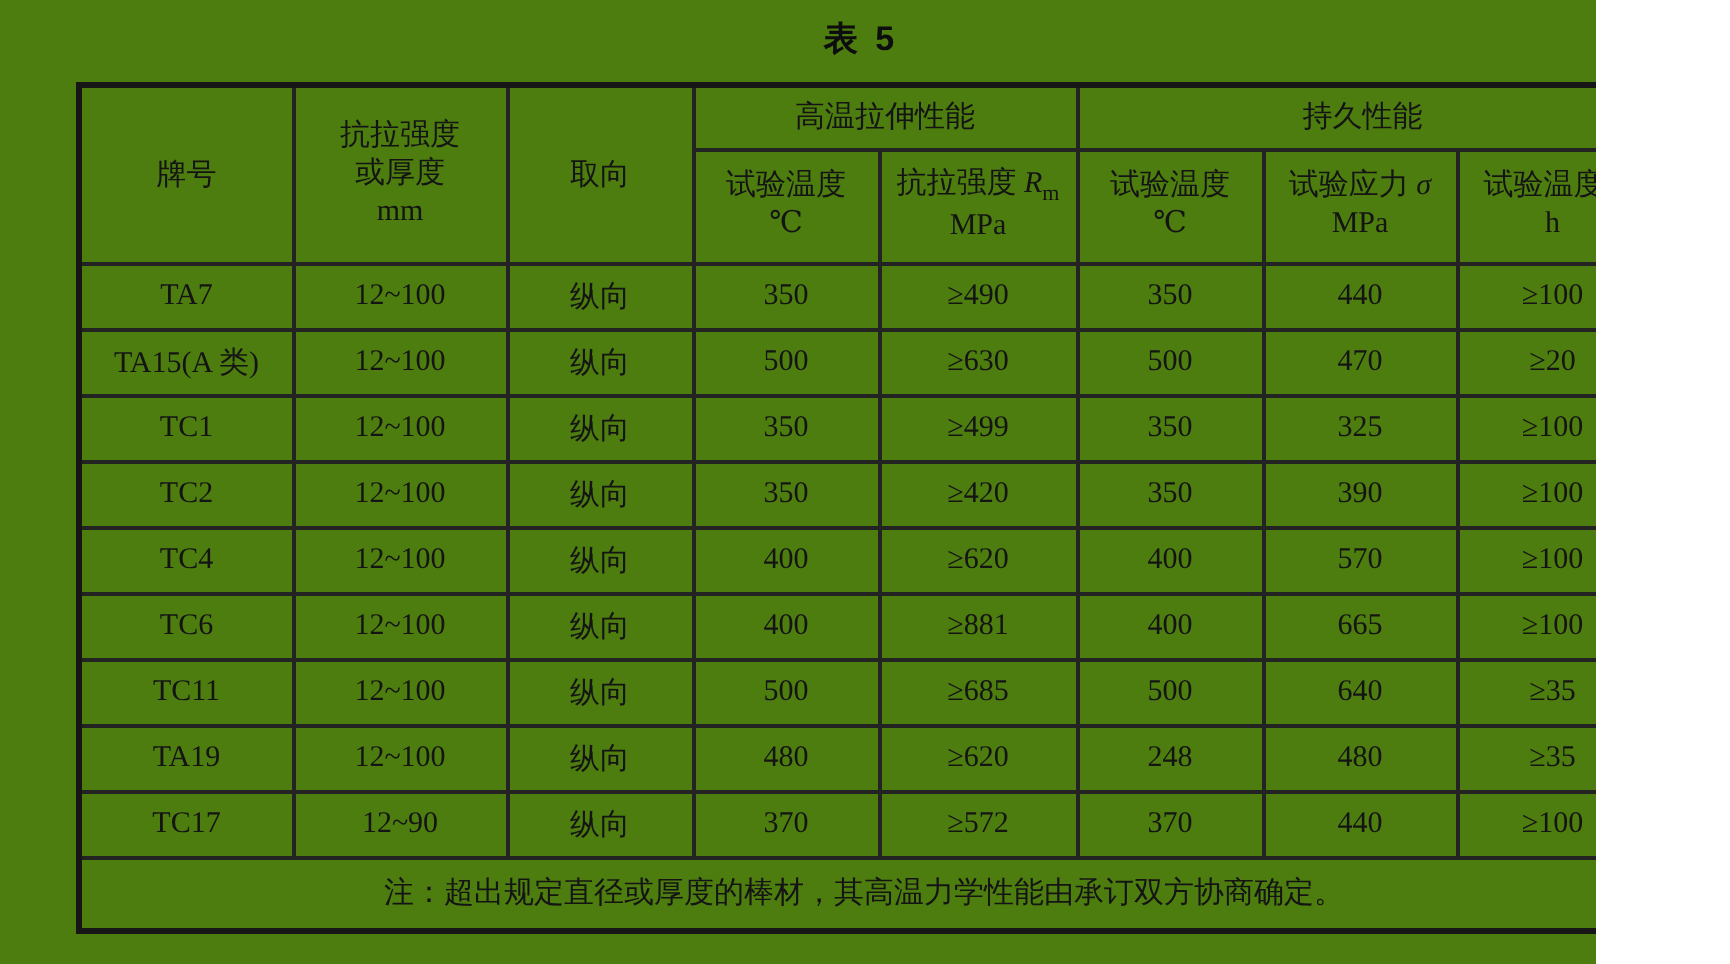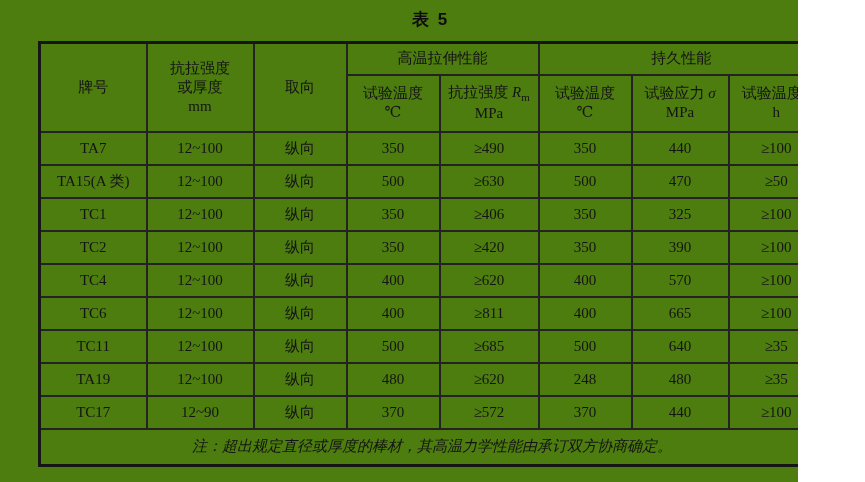--- a/index.html
+++ b/index.html
@@ -43,21 +43,20 @@
   tr.data-row{height:33px;}
   tr.note-row{height:37px;}
   th.multiline{white-space:pre-line;line-height:1.25;}
   .sub-head{line-height:1.3;}
   .sub-head i{font-style:italic;font-family:"Liberation Serif","DejaVu Serif",serif;}
   .sub-head sub{font-size:11px;}
   td.note-cell{
     text-align:left;
     padding-left:28px;
     font-size:15px;
-    font-style:italic;
   }
   .u2{line-height:1.3;}
 </style>
 </head>
 <body>
 
 <div class="sheet">
 
   <div class="doc-title">表 5</div>
 
@@ -117,28 +116,28 @@
         <td>≥100</td>
       </tr>
       <tr class="data-row">
         <td>TA15(A 类)</td>
         <td>12~100</td>
         <td>纵向</td>
         <td>500</td>
         <td>≥630</td>
         <td>500</td>
         <td>470</td>
-        <td>≥50</td>
+        <td>≥20</td>
       </tr>
       <tr class="data-row">
         <td>TC1</td>
         <td>12~100</td>
         <td>纵向</td>
         <td>350</td>
-        <td>≥406</td>
+        <td>≥499</td>
         <td>350</td>
         <td>325</td>
         <td>≥100</td>
       </tr>
       <tr class="data-row">
         <td>TC2</td>
         <td>12~100</td>
         <td>纵向</td>
         <td>350</td>
         <td>≥420</td>
@@ -154,21 +153,21 @@
         <td>≥620</td>
         <td>400</td>
         <td>570</td>
         <td>≥100</td>
       </tr>
       <tr class="data-row">
         <td>TC6</td>
         <td>12~100</td>
         <td>纵向</td>
         <td>400</td>
-        <td>≥811</td>
+        <td>≥881</td>
         <td>400</td>
         <td>665</td>
         <td>≥100</td>
       </tr>
       <tr class="data-row">
         <td>TC11</td>
         <td>12~100</td>
         <td>纵向</td>
         <td>500</td>
         <td>≥685</td>

